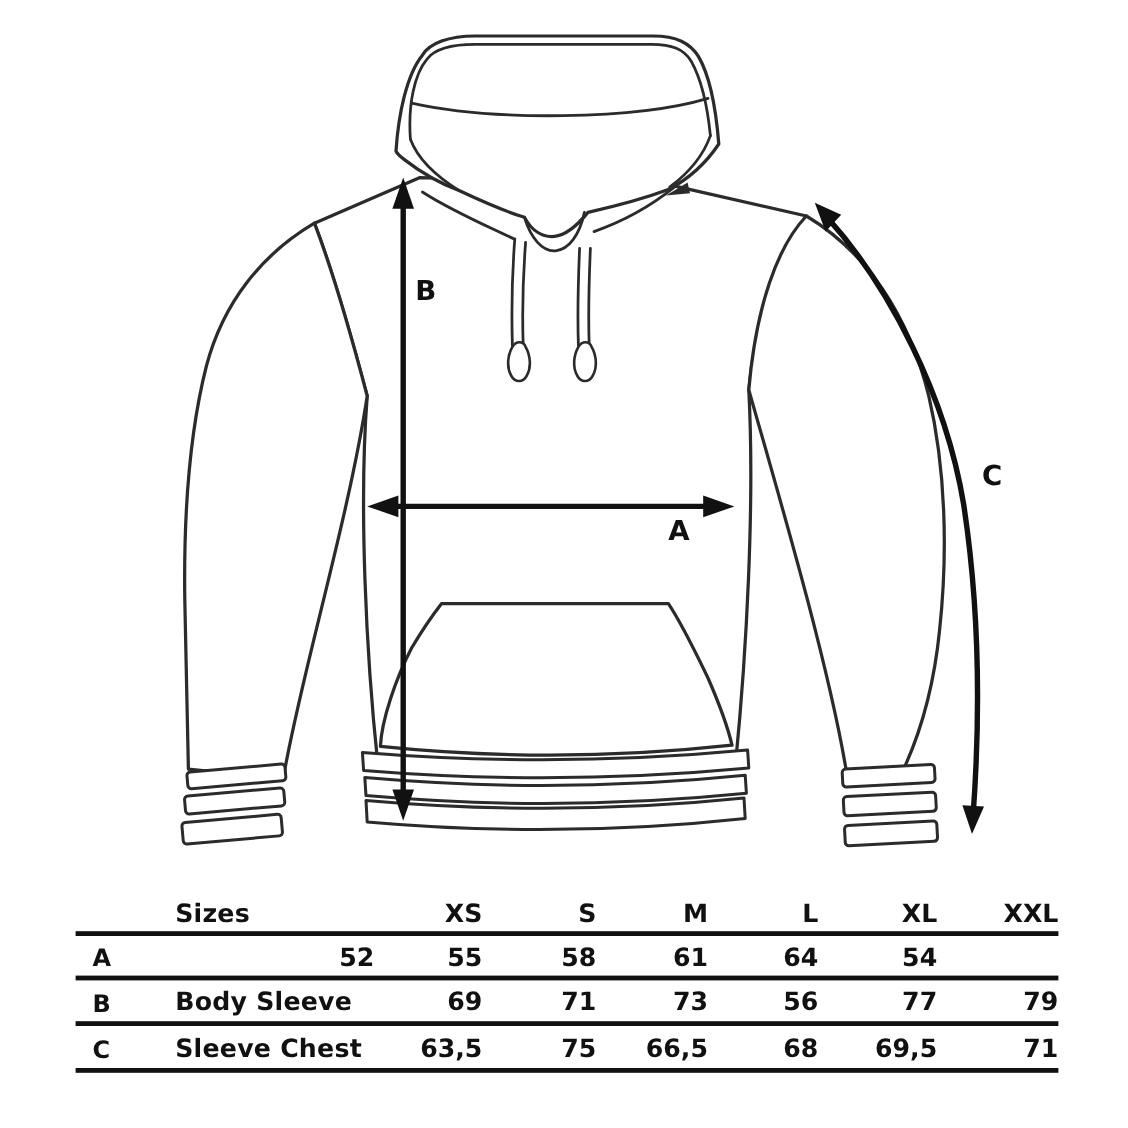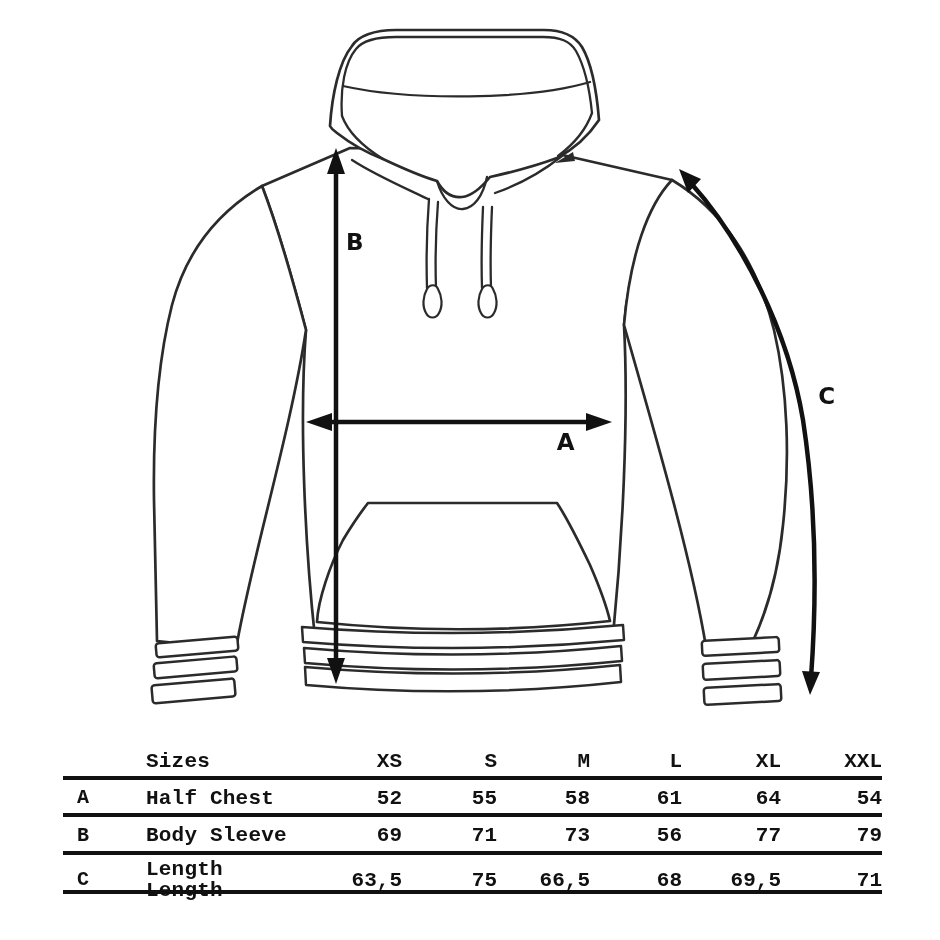--- a/index.html
+++ b/index.html
@@ -20,21 +20,21 @@
   .dart      { fill:var(--line); stroke:none; }
   .arrow     { fill:none; stroke:var(--ink); stroke-width:4.5; stroke-linecap:round; }
   .arrowhead { fill:var(--ink); stroke:none; }
   .measure-label { fill:var(--ink); font-size:23px; font-weight:bold;
                    text-anchor:middle; letter-spacing:.5px; }
 
   
   #size-table { position:absolute; left:63px; top:744px; width:819px;
                 color:var(--ink); }
   .t-row { display:grid; grid-template-columns:70px 179px 90px 95px 93px 92px 99px 101px;
-           align-items:center;font-family:Liberation Mono, monospace; }
+           align-items:center; }
   .t-row.header   { height:36px; border-bottom:4px solid var(--ink); padding-top:2px; }
   .t-row.r0 { height:37px; border-bottom:4px solid var(--ink); padding-top:3px; }
   .t-row.r1 { height:38px; border-bottom:4px solid var(--ink); padding-top:3px; }
   .t-row.r2 { height:39px; border-bottom:4px solid var(--ink); padding-top:4px; }
   .cell { font-weight:bold; font-size:21px; line-height:1; }
   .cell.letter { font-size:20px; padding-left:14px; }
   .cell.label  { text-align:left; padding-left:13px; letter-spacing:.2px; }
   .cell.value, .cell.sizecol { text-align:right; }
 </style>
 </head>
@@ -163,21 +163,20 @@
       <div class="cell sizecol">XS</div>
       <div class="cell sizecol">S</div>
       <div class="cell sizecol">M</div>
       <div class="cell sizecol">L</div>
       <div class="cell sizecol">XL</div>
       <div class="cell sizecol">XXL</div>
     </div>
 
     <div class="t-row r0">
       <div class="cell letter">A</div>
-      <div class="cell label">Half Chest</div>
       <div class="cell value">52</div>
       <div class="cell value">55</div>
       <div class="cell value">58</div>
       <div class="cell value">61</div>
       <div class="cell value">64</div>
       <div class="cell value">54</div>
     </div>
 
     <div class="t-row r1">
       <div class="cell letter">B</div>
@@ -185,21 +184,21 @@
       <div class="cell value">69</div>
       <div class="cell value">71</div>
       <div class="cell value">73</div>
       <div class="cell value">56</div>
       <div class="cell value">77</div>
       <div class="cell value">79</div>
     </div>
 
     <div class="t-row r2">
       <div class="cell letter">C</div>
-      <div class="cell label">Length Length</div>
+      <div class="cell label">Sleeve Chest</div>
       <div class="cell value">63,5</div>
       <div class="cell value">75</div>
       <div class="cell value">66,5</div>
       <div class="cell value">68</div>
       <div class="cell value">69,5</div>
       <div class="cell value">71</div>
     </div>
   </div>
 </div>
 

